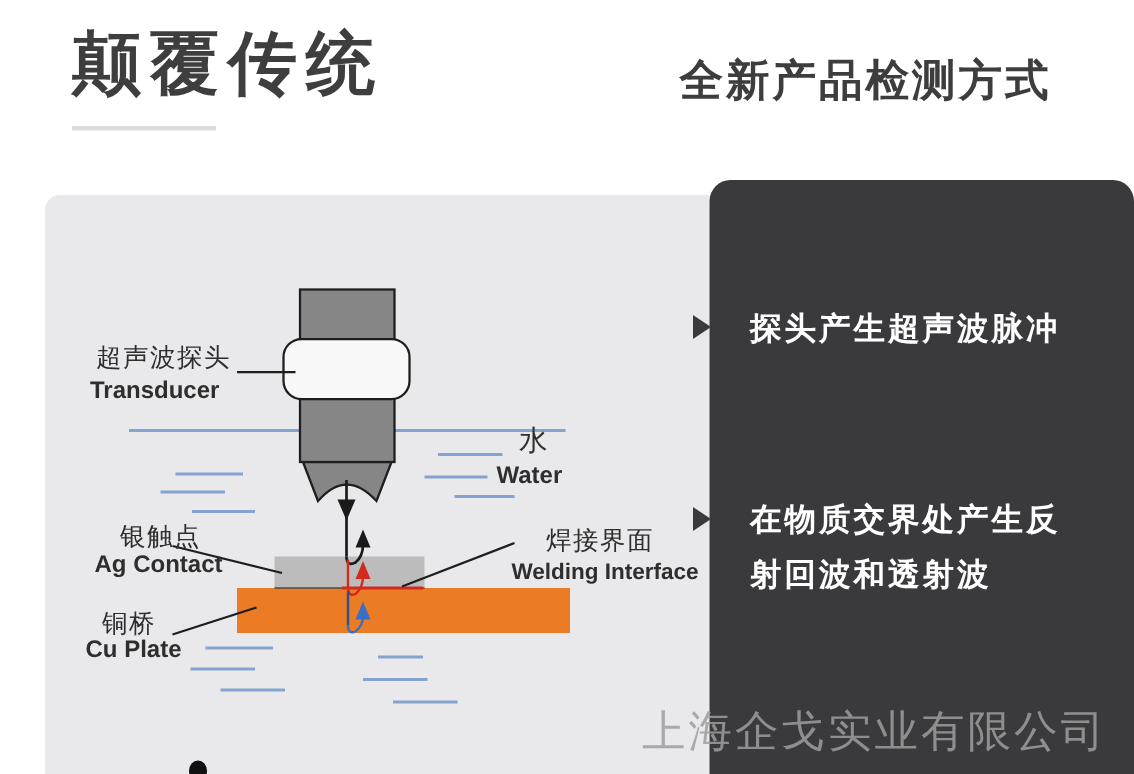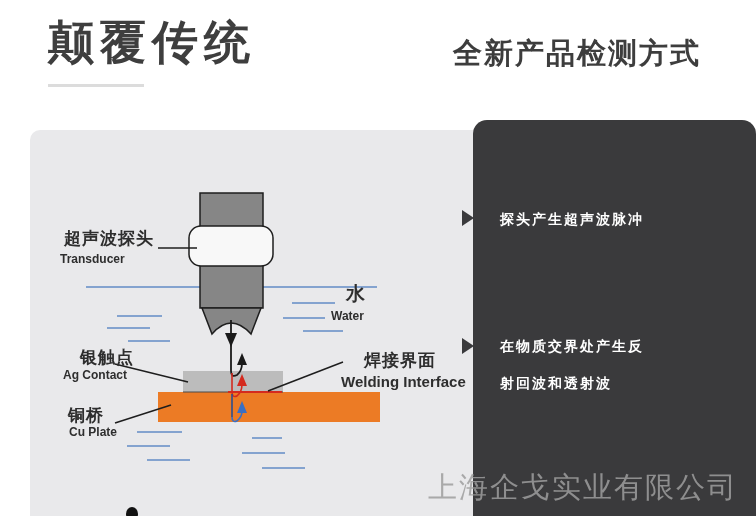--- a/index.html
+++ b/index.html
@@ -44,43 +44,43 @@
   .panel-arrow {
     position:absolute; left:462px; width:0; height:0;
     border-top:8px solid transparent;
     border-bottom:8px solid transparent;
     border-left:12px solid var(--panel-bg,#3a3a3c);
   }
   .panel-arrow.a1 { top:210px; }
   .panel-arrow.a2 { top:338px; }
   .bullet {
     position:absolute; left:500px; color:#ffffff;
-    font-size:14px; font-weight:bold; letter-spacing:2px;
+    font-size:21px; font-weight:bold; letter-spacing:2px;
     line-height:37px;
   }
   .bullet.b1 { top:201px; }
   .bullet.b2 { top:328px; }
 
   
   #diagram-svg { position:absolute; left:0; top:0; width:756px; height:516px; }
 
   
   .dlabel { position:absolute; color:#2e2e2e; white-space:nowrap; }
-  .zh { font-size:17px; font-weight:700; letter-spacing:1px; }
-  .en { font-size:12px; font-weight:600; }
+  .zh { font-size:17px; font-weight:400; letter-spacing:1px; }
+  .en { font-size:16px; font-weight:600; }
   .lab-transducer-zh { left:64px;  top:227px; }
   .lab-transducer-en { left:60px;  top:252px; }
   .lab-water-zh      { left:346px; top:281px; font-size:19px; }
   .lab-water-en      { left:331px; top:309px; }
   .lab-ag-zh         { left:56px;  top:346px;margin-left:24px; }
   .lab-ag-en         { left:43px;  top:368px;margin-left:20px; }
   .lab-weld-zh       { left:364px; top:349px; }
   .lab-weld-en       { left:341px; top:373px; font-size:15px;text-align:center; }
   .lab-cu-zh         { left:68px;  top:404px;text-align:right; }
-  .lab-cu-en         { left:57px;  top:425px;margin-left:12px; }
+  .lab-cu-en         { left:57px;  top:425px; }
 
   
   .watermark {
     position:absolute; left:428px; top:468px;
     font-size:29px; letter-spacing:2px;
     color:rgba(158,158,158,0.85);
     white-space:nowrap;
   }
 </style>
 </head>

